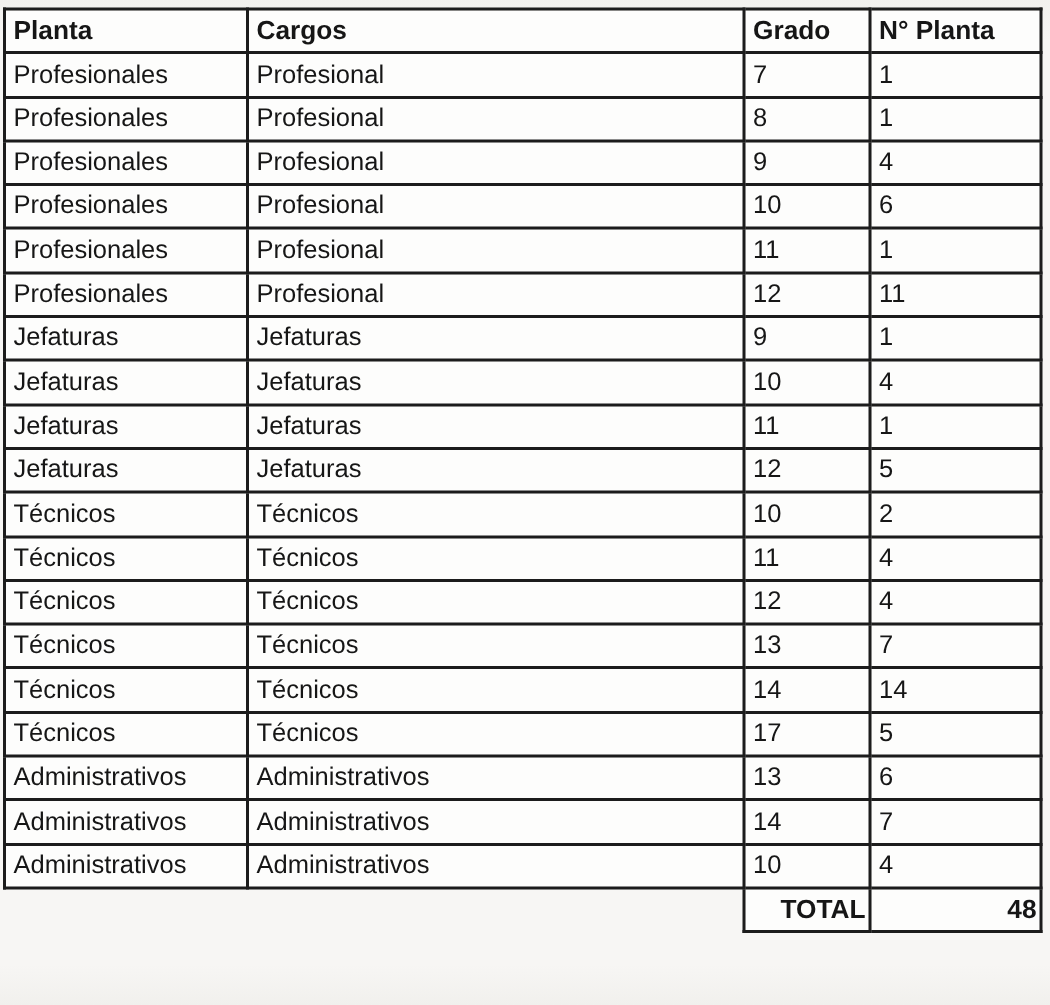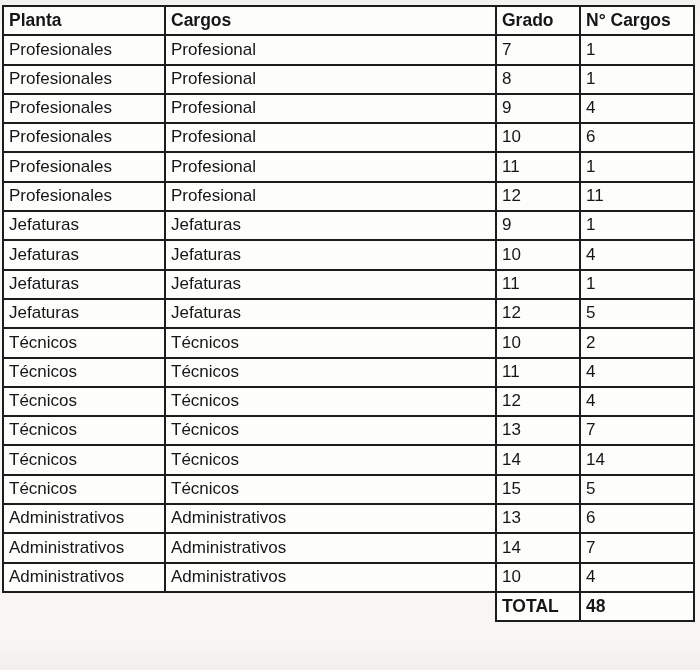--- a/index.html
+++ b/index.html
@@ -47,20 +47,21 @@
     overflow: hidden;
   }
   thead th {
     font-weight: bold;
     font-size: 17.5px;
   }
   tfoot td.footer-label,
   tfoot td.footer-value {
     font-weight: bold;
     font-size: 17.5px;
+    text-align: right;
   }
   tfoot td.footer-empty {
     border: none;
     background: transparent;
   }
 </style>
 </head>
 <body style="--border: #1c1c1c; --page-bg: #f5f4f1; --cell-bg: #fdfdfc; --text: #161616;">
 
 <div class="scan-page">
@@ -69,21 +70,21 @@
       <col class="c-planta">
       <col class="c-cargos">
       <col class="c-grado">
       <col class="c-ncargos">
     </colgroup>
     <thead>
       <tr>
         <th>Planta</th>
         <th>Cargos</th>
         <th>Grado</th>
-        <th>N° Cargos</th>
+        <th>N° Planta</th>
       </tr>
     </thead>
     <tbody id="table-body">
 
     <tr>
           <td>Profesionales</td>
           <td>Profesional</td>
           <td>7</td>
           <td>1</td>
         </tr>
@@ -167,21 +168,21 @@
         </tr>
         <tr>
           <td>Técnicos</td>
           <td>Técnicos</td>
           <td>14</td>
           <td>14</td>
         </tr>
         <tr>
           <td>Técnicos</td>
           <td>Técnicos</td>
-          <td>15</td>
+          <td>17</td>
           <td>5</td>
         </tr>
         <tr>
           <td>Administrativos</td>
           <td>Administrativos</td>
           <td>13</td>
           <td>6</td>
         </tr>
         <tr>
           <td>Administrativos</td>

